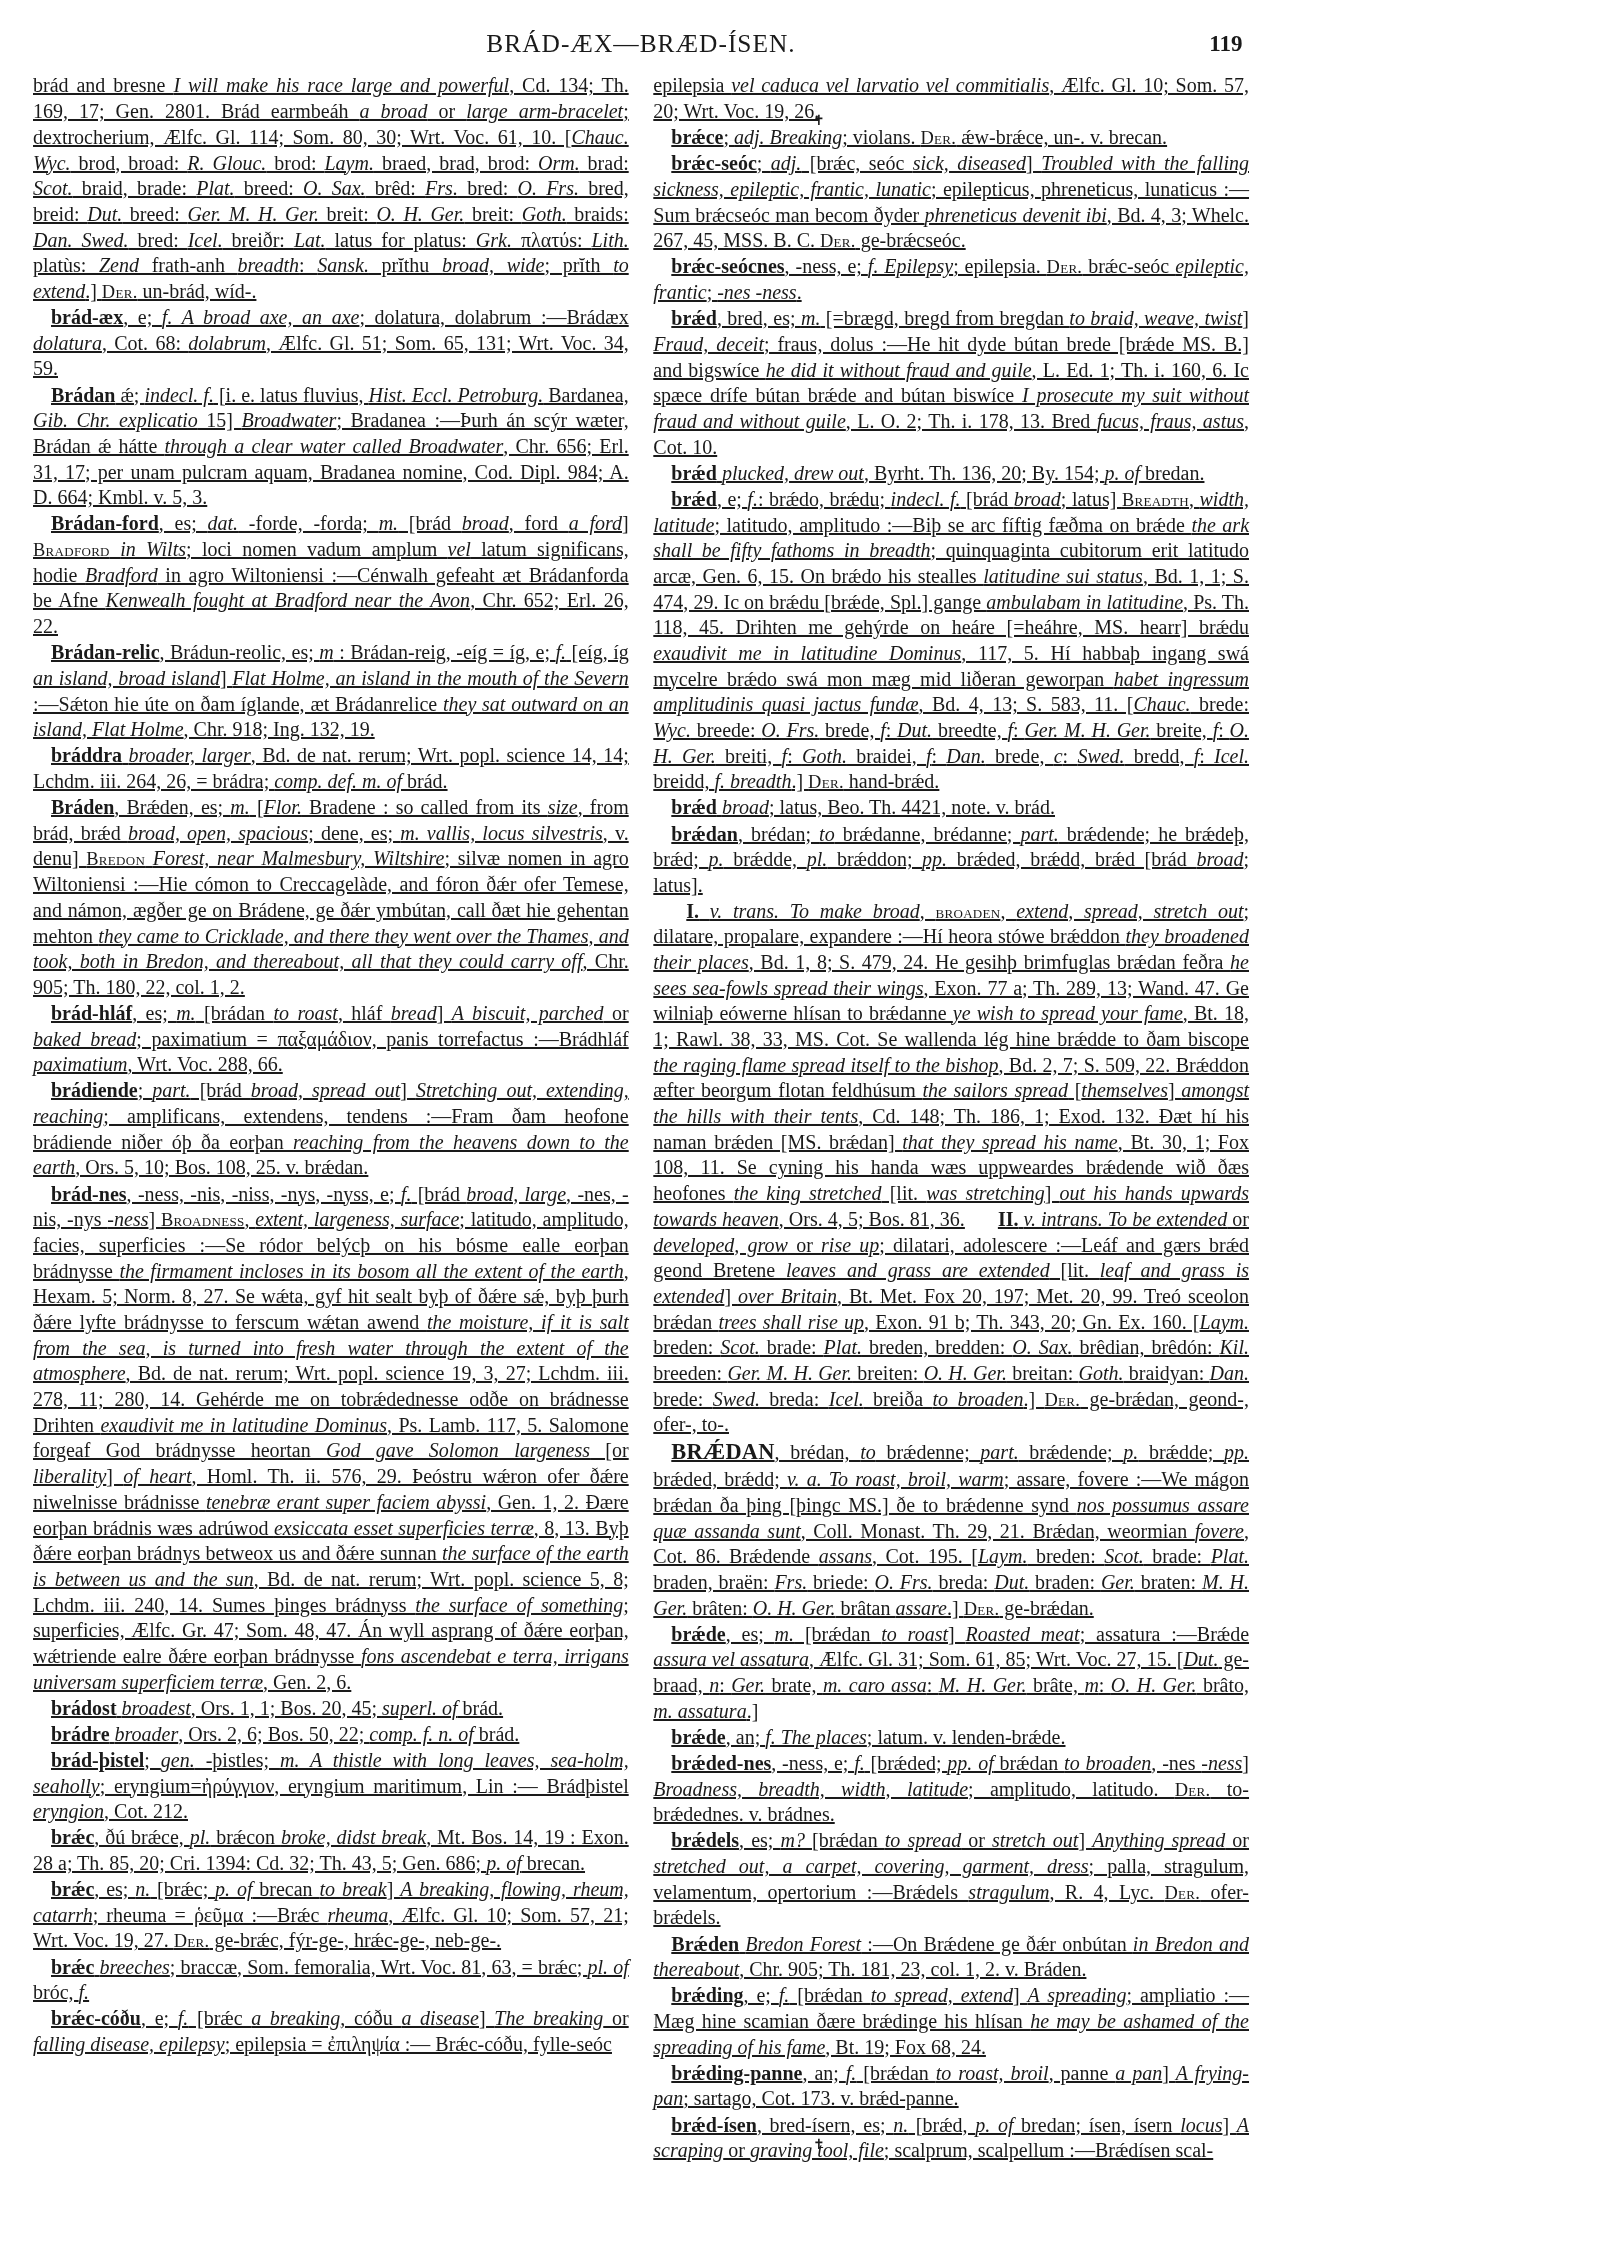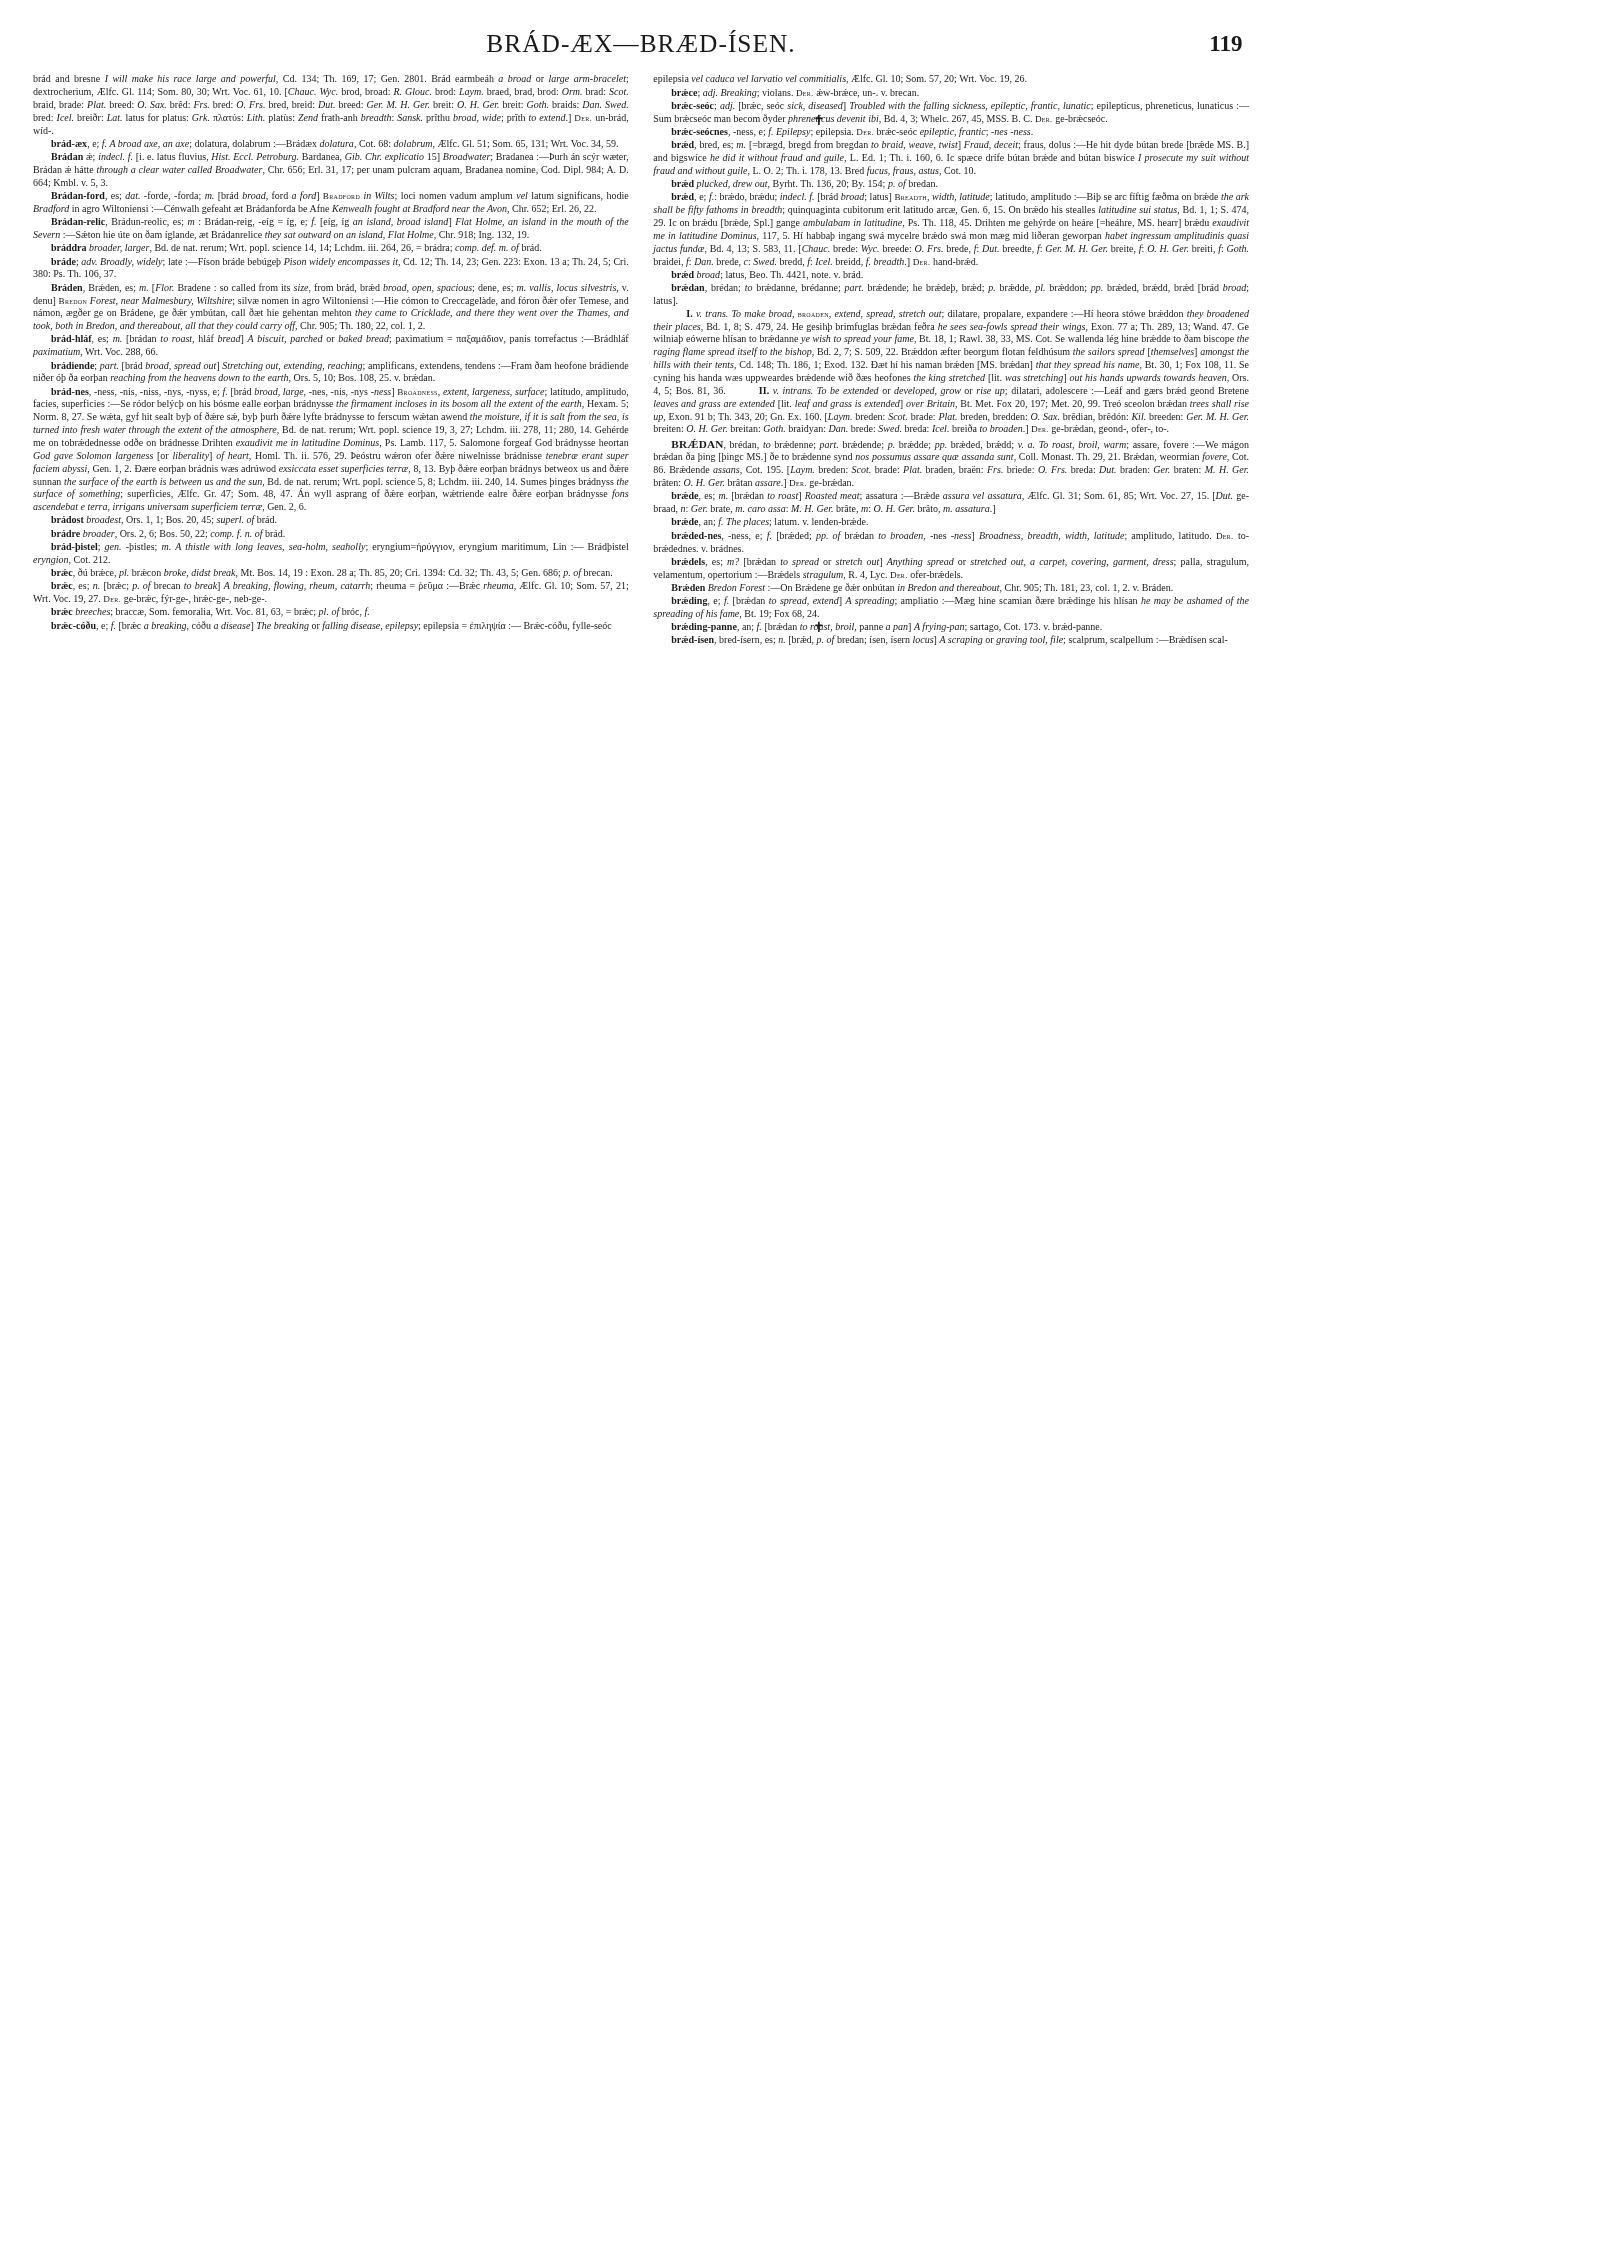--- a/index.html
+++ b/index.html
@@ -42,24 +42,25 @@
     font-family: Liberation Serif, serif;
   }
   .columns {
     display: flex;
     flex-direction: row;
     gap: 24.6px;
     position: relative;
   }
   .column {
     width: 754px;
-    font-size: 10px;
+    font-size: 20px;
     line-height: 1.285;
     text-align: justify;
     hyphens: none;
+    text-decoration: underline;
   }
   .entry {
     margin: 0 0 0.4px 0;
     text-indent: 18px;
   }
   .entry.noindent {
     text-indent: 0;
   }
   .sc {
     font-variant: small-caps;
@@ -98,21 +99,20 @@
     <div class="daggermark">✝</div>
     <div class="daggermark-bottom">✝</div>
 
     <div class="column" id="col-left">
         <p class="entry noindent">brád and bresne <i>I will make his race large and powerful</i>, Cd. 134; Th. 169, 17; Gen. 2801.   Brád earmbeáh <i>a broad</i> or <i>large arm-bracelet</i>; dextrocherium, Ælfc. Gl. 114; Som. 80, 30; Wrt. Voc. 61, 10.   [<i>Chauc. Wyc.</i> brod, broad: <i>R. Glouc.</i> brod: <i>Laym.</i> braed, brad, brod: <i>Orm.</i> brad: <i>Scot.</i> braid, brade: <i>Plat.</i> breed: <i>O. Sax.</i> brêd: <i>Frs.</i> bred: <i>O. Frs.</i> bred, breid: <i>Dut.</i> breed: <i>Ger. M. H. Ger.</i> breit: <i>O. H. Ger.</i> breit: <i>Goth.</i> braids: <i>Dan. Swed.</i> bred: <i>Icel.</i> breiðr: <i>Lat.</i> latus for platus: <i>Grk.</i> πλατύs: <i>Lith.</i> platùs: <i>Zend</i> frath-anh <i>breadth</i>: <i>Sansk.</i> prĭthu <i>broad, wide</i>; prĭth <i>to extend</i>.]   <span class="sc">Der.</span> un-brád, wíd-.</p>
         <p class="entry"><b>brád-æx</b>, e; <i>f. A broad axe, an axe</i>; dolatura, dolabrum :—Brádæx <i>dolatura</i>, Cot. 68: <i>dolabrum</i>, Ælfc. Gl. 51; Som. 65, 131; Wrt. Voc. 34, 59.</p>
         <p class="entry"><b>Brádan</b> ǽ; <i>indecl. f.</i> [i. e. latus fluvius, <i>Hist. Eccl. Petroburg.</i> Bardanea, <i>Gib. Chr. explicatio</i> 15] <i>Broadwater</i>; Bradanea :—Þurh án scýr wæter, Brádan ǽ hátte <i>through a clear water called Broadwater</i>, Chr. 656; Erl. 31, 17; per unam pulcram aquam, Bradanea nomine, Cod. Dipl. 984; A. D. 664; Kmbl. v. 5, 3.</p>
         <p class="entry"><b>Brádan-ford</b>, es; <i>dat.</i> -forde, -forda; <i>m.</i> [brád <i>broad</i>, ford <i>a ford</i>] <span class="sc">Bradford</span> <i>in Wilts</i>; loci nomen vadum amplum <i>vel</i> latum significans, hodie <i>Bradford</i> in agro Wiltoniensi :—Cénwalh gefeaht æt Brádanforda be Afne <i>Kenwealh fought at Bradford near the Avon</i>, Chr. 652; Erl. 26, 22.</p>
         <p class="entry"><b>Brádan-relic</b>, Brádun-reolic, es; <i>m</i> : Brádan-reig, -eíg = íg, e; <i>f.</i> [eíg, íg <i>an island, broad island</i>] <i>Flat Holme, an island in the mouth of the Severn</i> :—Sǽton hie úte on ðam íglande, æt Brádanrelice <i>they sat outward on an island, Flat Holme</i>, Chr. 918; Ing. 132, 19.</p>
         <p class="entry"><b>bráddra</b> <i>broader, larger</i>, Bd. de nat. rerum; Wrt. popl. science 14, 14; Lchdm. iii. 264, 26, = brádra; <i>comp. def. m. of</i> brád.</p>
-        <p class="entry"><b>bráde</b>; <i>adv. Broadly, widely</i>; late :—Físon bráde bebúgeþ <i>Pison widely encompasses it</i>, Cd. 12; Th. 14, 23; Gen. 223: Exon. 13 a; Th. 24, 5; Cri. 380: Ps. Th. 106, 37.</p>
         <p class="entry"><b>Bráden</b>, Brǽden, es; <i>m.</i> [<i>Flor.</i> Bradene : so called from its <i>size</i>, from brád, brǽd <i>broad, open, spacious</i>; dene, es; <i>m. vallis, locus silvestris</i>, v. denu] <span class="sc">Bredon</span> <i>Forest, near Malmesbury, Wiltshire</i>; silvæ nomen in agro Wiltoniensi :—Hie cómon to Creccagelàde, and fóron ðǽr ofer Temese, and námon, ægðer ge on Brádene, ge ðǽr ymbútan, call ðæt hie gehentan mehton <i>they came to Cricklade, and there they went over the Thames, and took, both in Bredon, and thereabout, all that they could carry off</i>, Chr. 905; Th. 180, 22, col. 1, 2.</p>
         <p class="entry"><b>brád-hláf</b>, es; <i>m.</i> [brádan <i>to roast</i>, hláf <i>bread</i>] <i>A biscuit, parched</i> or <i>baked bread</i>; paximatium = παξαμάδιον, panis torrefactus :—Brádhláf <i>paximatium</i>, Wrt. Voc. 288, 66.</p>
         <p class="entry"><b>brádiende</b>; <i>part.</i> [brád <i>broad, spread out</i>] <i>Stretching out, extending, reaching</i>; amplificans, extendens, tendens :—Fram ðam heofone brádiende niðer óþ ða eorþan <i>reaching from the heavens down to the earth</i>, Ors. 5, 10; Bos. 108, 25.   v. brǽdan.</p>
         <p class="entry"><b>brád-nes</b>, -ness, -nis, -niss, -nys, -nyss, e; <i>f.</i> [brád <i>broad, large</i>, -nes, -nis, -nys <i>-ness</i>] <span class="sc">Broadness</span>, <i>extent, largeness, surface</i>; latitudo, amplitudo, facies, superficies :—Se ródor belýcþ on his bósme ealle eorþan brádnysse <i>the firmament incloses in its bosom all the extent of the earth</i>, Hexam. 5; Norm. 8, 27.   Se wǽta, gyf hit sealt byþ of ðǽre sǽ, byþ þurh ðǽre lyfte brádnysse to ferscum wǽtan awend <i>the moisture, if it is salt from the sea, is turned into fresh water through the extent of the atmosphere</i>, Bd. de nat. rerum; Wrt. popl. science 19, 3, 27; Lchdm. iii. 278, 11; 280, 14.   Gehérde me on tobrǽdednesse odðe on brádnesse Drihten <i>exaudivit me in latitudine Dominus</i>, Ps. Lamb. 117, 5.   Salomone forgeaf God brádnysse heortan <i>God gave Solomon largeness</i> [or <i>liberality</i>] <i>of heart</i>, Homl. Th. ii. 576, 29.   Þeóstru wǽron ofer ðǽre niwelnisse brádnisse <i>tenebræ erant super faciem abyssi</i>, Gen. 1, 2.   Ðære eorþan brádnis wæs adrúwod <i>exsiccata esset superficies terræ</i>, 8, 13.   Byþ ðǽre eorþan brádnys betweox us and ðǽre sunnan <i>the surface of the earth is between us and the sun</i>, Bd. de nat. rerum; Wrt. popl. science 5, 8; Lchdm. iii. 240, 14.   Sumes þinges brádnyss <i>the surface of something</i>; superficies, Ælfc. Gr. 47; Som. 48, 47.   Án wyll asprang of ðǽre eorþan, wǽtriende ealre ðǽre eorþan brádnysse <i>fons ascendebat e terra, irrigans universam superficiem terræ</i>, Gen. 2, 6.</p>
         <p class="entry"><b>brádost</b> <i>broadest</i>, Ors. 1, 1; Bos. 20, 45; <i>superl. of</i> brád.</p>
         <p class="entry"><b>brádre</b> <i>broader</i>, Ors. 2, 6; Bos. 50, 22; <i>comp. f. n. of</i> brád.</p>
         <p class="entry"><b>brád-þistel</b>; <i>gen.</i> -þistles; <i>m. A thistle with long leaves, sea-holm, seaholly</i>; eryngium=ἠρύγγιον, eryngium maritimum, Lin :— Brádþistel <i>eryngion</i>, Cot. 212.</p>
         <p class="entry"><b>brǽc</b>, ðú brǽce, <i>pl.</i> brǽcon <i>broke, didst break</i>, Mt. Bos. 14, 19 : Exon. 28 a; Th. 85, 20; Cri. 1394: Cd. 32; Th. 43, 5; Gen. 686; <i>p. of</i> brecan.</p>
         <p class="entry"><b>brǽc</b>, es; <i>n.</i> [brǽc; <i>p. of</i> brecan <i>to break</i>] <i>A breaking, flowing, rheum, catarrh</i>; rheuma = ῥεῦμα :—Brǽc <i>rheuma</i>, Ælfc. Gl. 10; Som. 57, 21; Wrt. Voc. 19, 27.   <span class="sc">Der.</span> ge-brǽc, fýr-ge-, hrǽc-ge-, neb-ge-.</p>
         <p class="entry"><b>brǽc</b> <i>breeches</i>; braccæ, Som. femoralia, Wrt. Voc. 81, 63, = brǽc; <i>pl. of</i> bróc, <i>f.</i></p>

